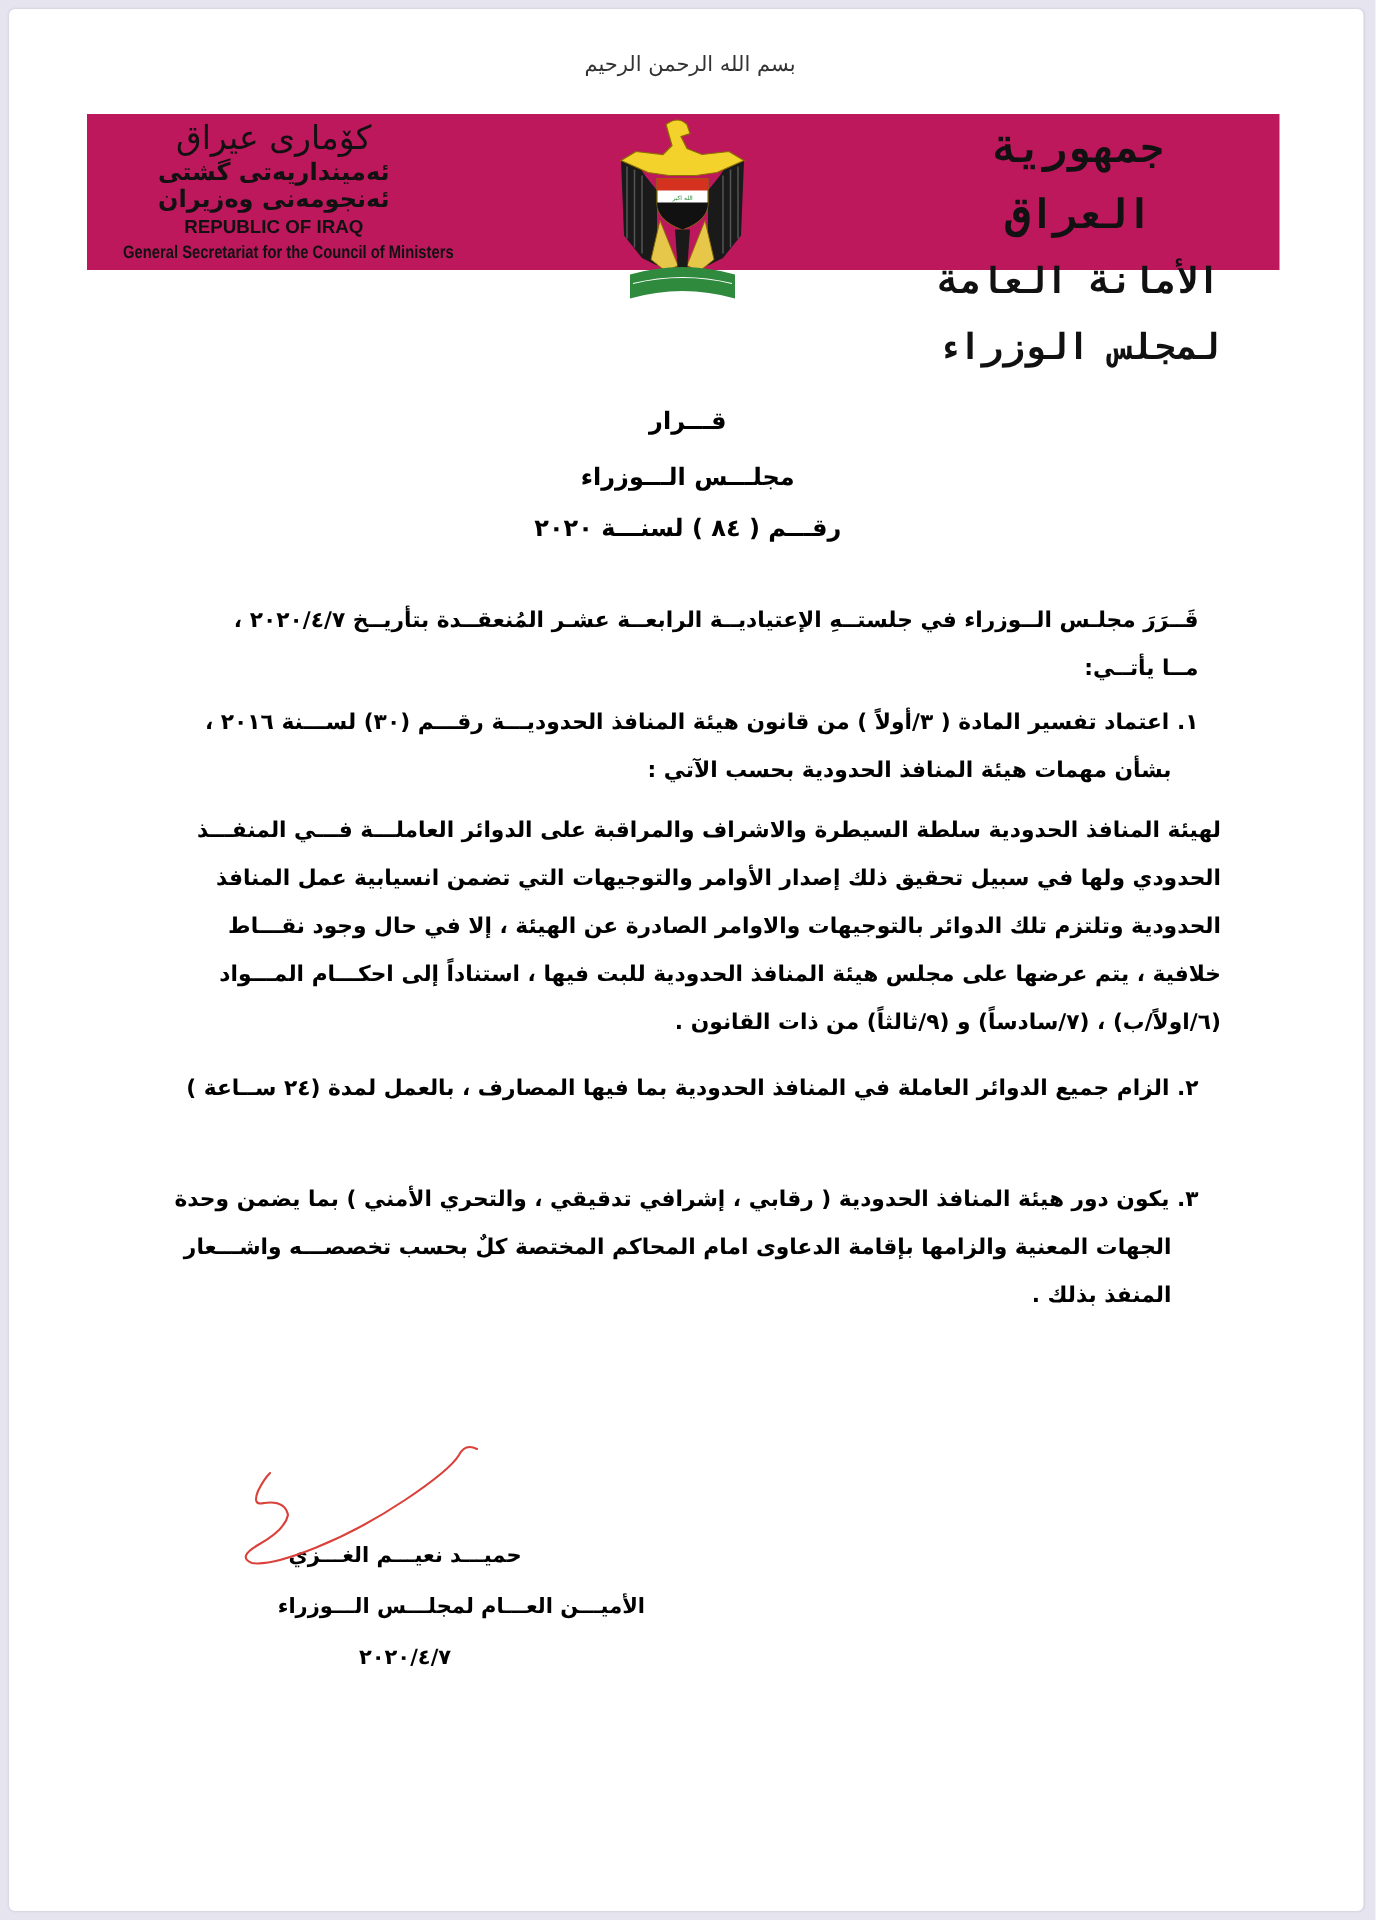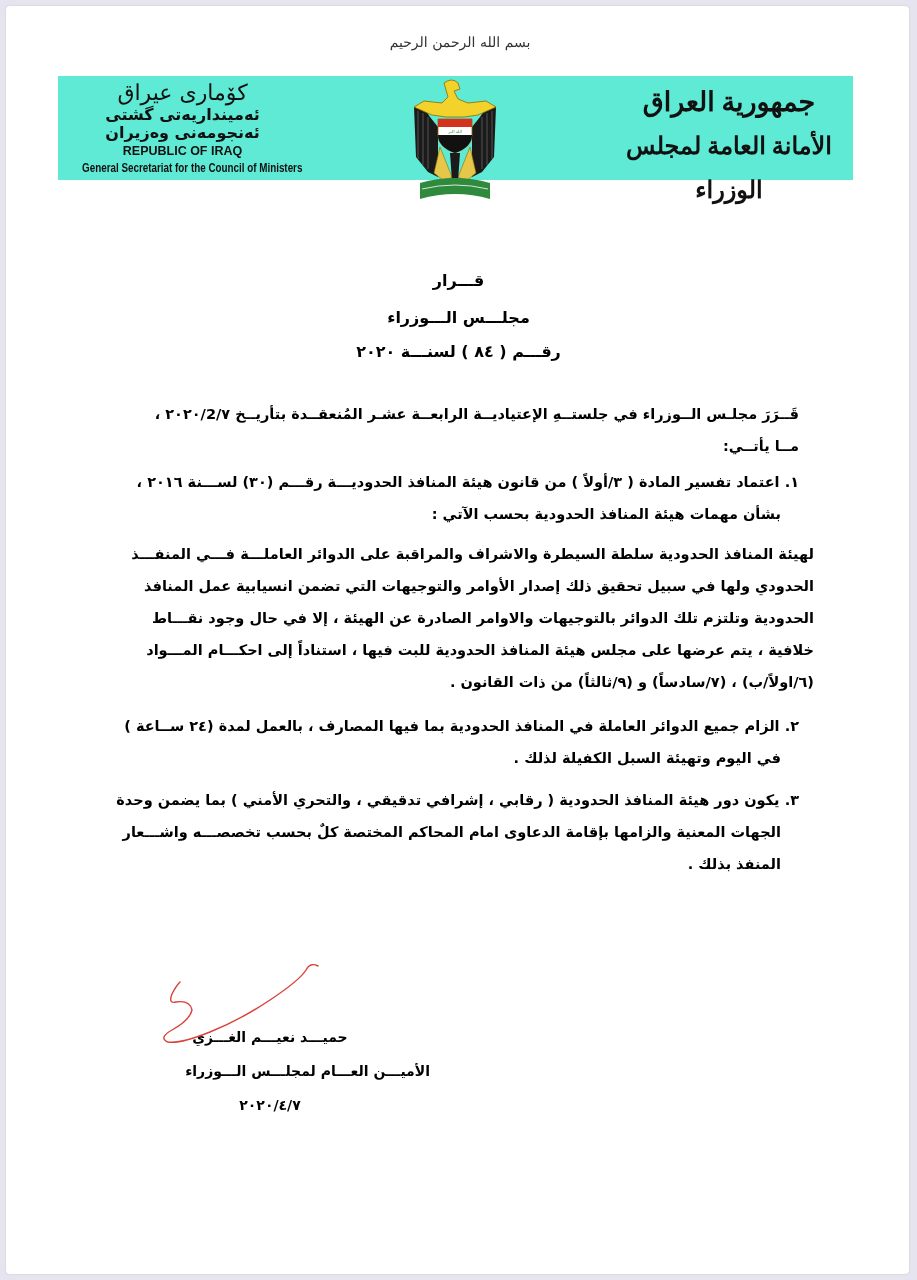--- a/index.html
+++ b/index.html
@@ -2,28 +2,28 @@
 <html><head>
 <meta charset="utf-8">
 <style>
   html, body { margin:0; padding:0; }
   body { width:917px; height:1280px; background:#e6e5ef; position:relative; overflow:hidden;
          font-family:"DejaVu Sans", sans-serif; }
   .page { position:absolute; left:6px; top:6px; width:903px; height:1268px; background:#ffffff;
           border-radius:4px; box-shadow:0 0 2px rgba(0,0,0,0.15); }
   .basmala { position:absolute; left:380px; top:34px; width:160px; text-align:center;
              font-family:"DejaVu Serif", serif; font-size:14px; color:#333; direction:rtl; letter-spacing:-0.5px; }
-  .letterhead { position:absolute; left:58px; top:76px; width:795px; height:104px; background:#5eead4; }
+  .letterhead { position:absolute; left:58px; top:76px; width:795px; height:104px; background:#be185d; }
   .lh-left { position:absolute; left:2px; top:4px; width:245px; text-align:center; color:#111; }
   .lh-left .kurd-title { font-family:"DejaVu Serif", serif; font-size:22px; direction:rtl; line-height:26px; }
   .lh-left .kurd-sub { font-family:"DejaVu Sans", sans-serif; font-weight:bold; font-size:16px; direction:rtl; line-height:18px; }
   .lh-left .en1 { font-family:Liberation Sans, sans-serif; font-weight:bold; font-size:12.5px; line-height:18px; }
   .lh-left .en2 { font-family:"Liberation Sans", sans-serif; font-weight:bold; font-size:12px; line-height:16px; transform:scaleX(0.82); transform-origin:center; white-space:nowrap; }
-  .lh-right { position:absolute; right:14px; top:4px; width:220px; text-align:center; color:#111; direction:rtl;
-              font-family:Liberation Serif, serif; }
+  .lh-right { position:absolute; right:24px; top:4px; width:220px; text-align:center; color:#111; direction:rtl;
+              font-family:Liberation Mono, monospace; }
   .lh-right .ar1 { font-size:27px; line-height:44px; font-weight:bold; }
   .lh-right .ar2 { font-size:24px; line-height:44px; font-weight:bold; }
   .emblem { position:absolute; left:408px; top:77px; width:94px; height:132px; }
 
   .doc { direction:rtl; color:#000; font-family:"DejaVu Sans", sans-serif; font-weight:bold; }
   .center { position:absolute; left:0; width:917px; text-align:center; }
   .t1 { top:271px; font-size:16px; }
   .t2 { top:308px; font-size:16px; }
   .t3 { top:342px; font-size:16px; }
 
@@ -82,40 +82,39 @@
   <path d="M12 106 Q47 96 82 106 L82 122 Q47 112 12 122 Z" fill="#2f8a3d"></path>
   <path d="M14 112 Q47 104 80 112" stroke="#ffffff" stroke-width="0.8" fill="none"></path>
 </svg>
 
 <div class="doc">
   <div class="center t1">قـــرار</div>
   <div class="center t2">مجلـــس الـــوزراء</div>
   <div class="center t3">رقـــم ( ٨٤ ) لسنـــة ٢٠٢٠</div>
 
   <div class="body-text intro">
-    <span class="line">قَــرَرَ مجلـس الــوزراء في جلستــهِ الإعتياديــة الرابعــة عشـر المُنعقــدة بتأريــخ ٢٠٢٠/2/٧ ،</span>
+    <span class="line">قَــرَرَ مجلـس الــوزراء في جلستــهِ الإعتياديــة الرابعــة عشـر المُنعقــدة بتأريــخ ٢٠٢٠/٤/٧ ،</span>
     <span class="line">مــا يأتــي:</span>
   </div>
 
   <div class="body-text item1">
     <span class="line"><span>١.</span> <span>اعتماد تفسير المادة ( ٣/أولاً ) من قانون هيئة المنافذ الحدوديـــة رقـــم (٣٠) لســـنة ٢٠١٦ ،</span></span>
     <span class="line indent">بشأن مهمات هيئة المنافذ الحدودية بحسب الآتي :</span>
   </div>
 
   <div class="body-text par">
     <span class="line">لهيئة المنافذ الحدودية سلطة السيطرة والاشراف والمراقبة على الدوائر العاملـــة فـــي المنفـــذ</span>
     <span class="line">الحدودي ولها في سبيل تحقيق ذلك إصدار الأوامر والتوجيهات التي تضمن انسيابية عمل المنافذ</span>
     <span class="line">الحدودية وتلتزم تلك الدوائر بالتوجيهات والاوامر الصادرة عن الهيئة ، إلا في حال وجود نقـــاط</span>
     <span class="line">خلافية ، يتم عرضها على مجلس هيئة المنافذ الحدودية للبت فيها ، استناداً إلى احكـــام المـــواد</span>
     <span class="line">(٦/اولاً/ب) ، (٧/سادساً) و (٩/ثالثاً) من ذات القانون .</span>
   </div>
 
   <div class="body-text item2">
     <span class="line"><span>٢.</span> <span>الزام جميع الدوائر العاملة في المنافذ الحدودية بما فيها المصارف ، بالعمل لمدة (٢٤ ســاعة )</span></span>
-    <span class="line indent">في اليوم وتهيئة السبل الكفيلة لذلك .</span>
   </div>
 
   <div class="body-text item3">
     <span class="line"><span>٣.</span> <span>يكون دور هيئة المنافذ الحدودية ( رقابي ، إشرافي تدقيقي ، والتحري الأمني ) بما يضمن وحدة</span></span>
     <span class="line indent">الجهات المعنية والزامها بإقامة الدعاوى امام المحاكم المختصة كلٌ بحسب تخصصـــه واشـــعار</span>
     <span class="line indent">المنفذ بذلك .</span>
   </div>
 
   <div class="sig sig-name">حميـــد نعيـــم الغـــزي</div>
   <div class="sig sig-title">الأميـــن العـــام لمجلـــس الـــوزراء</div>

